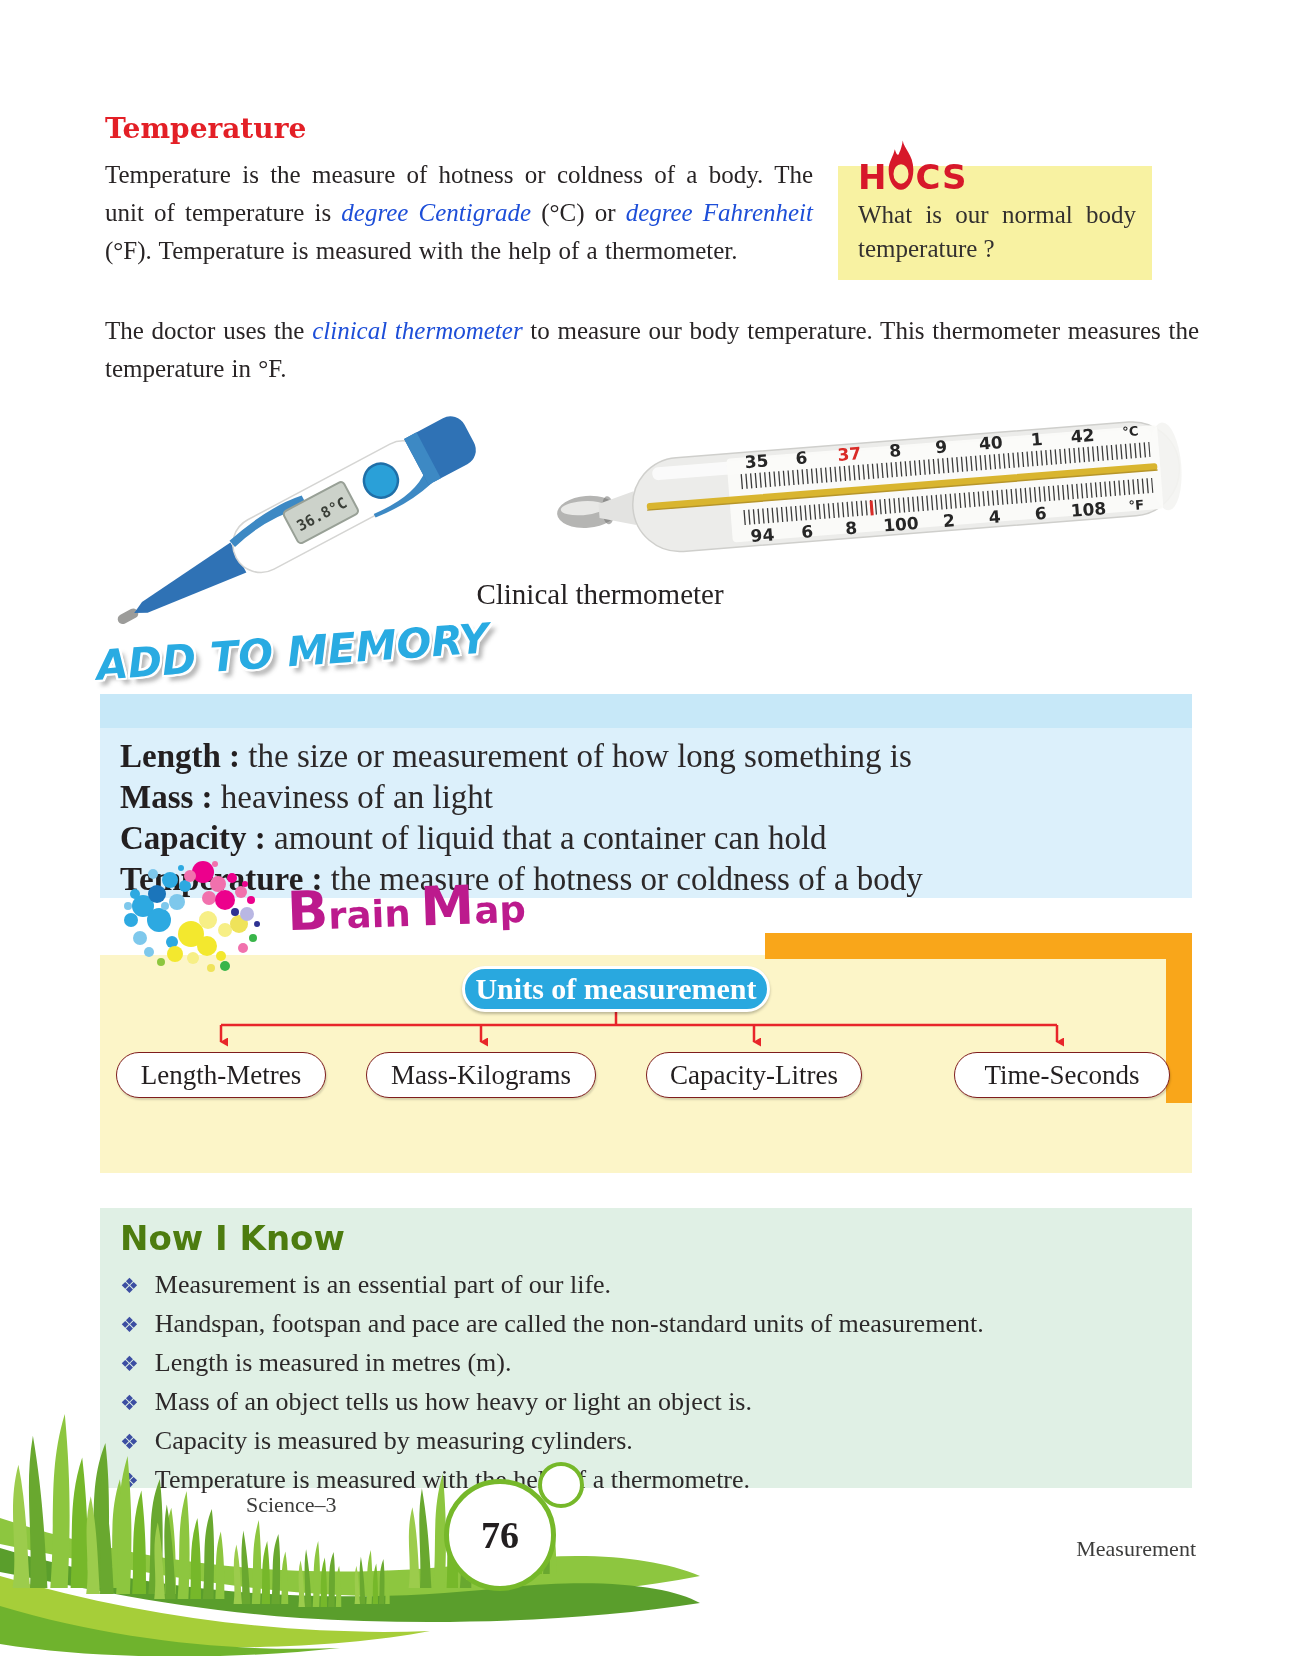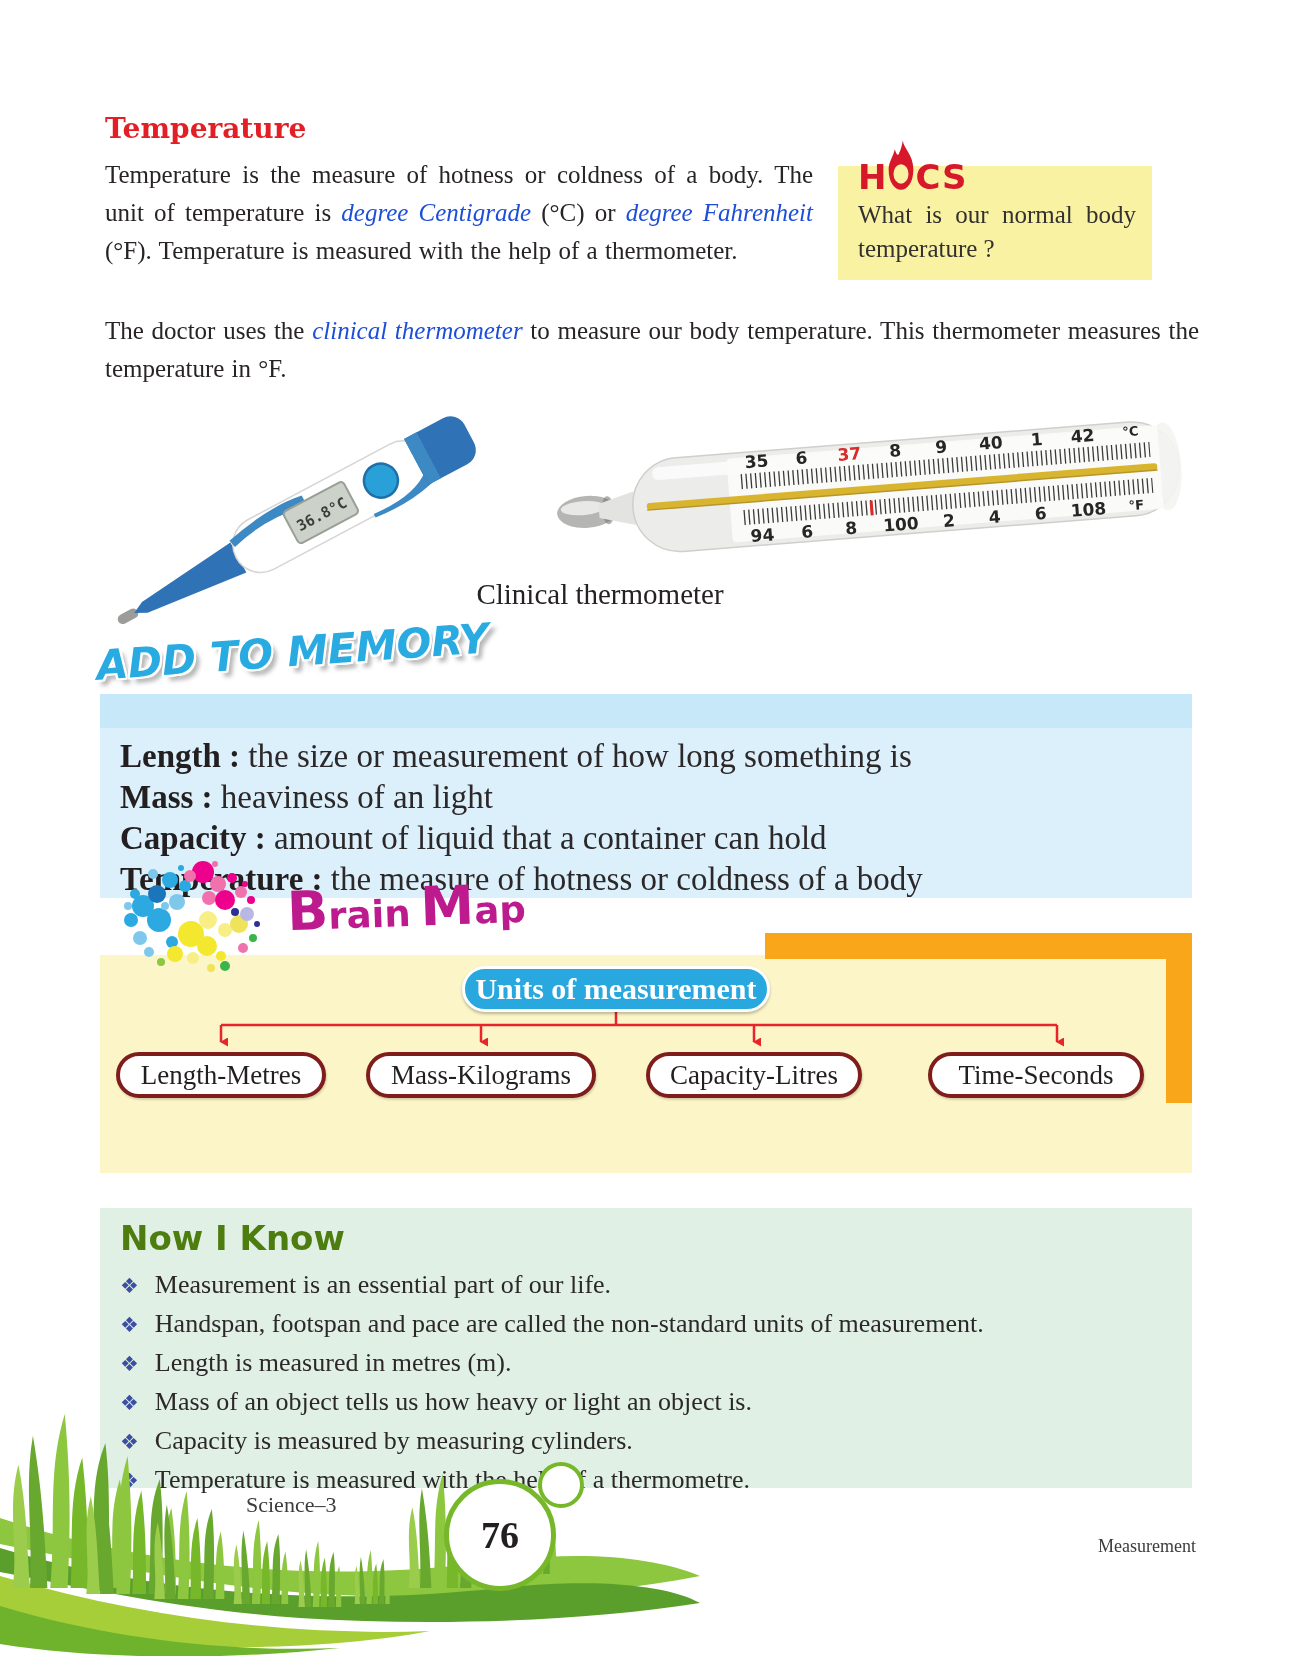--- a/index.html
+++ b/index.html
@@ -50,47 +50,47 @@
   .brain-title{position:absolute;left:287px;top:876px;z-index:2;margin:0;color:#bc1a8d;
         font-family:"DejaVu Sans", sans-serif;font-weight:bold;font-size:37px;transform:rotate(-2deg);}
   .brain-title span{display:inline-block;}
   .brain-title span::first-letter{font-size:54px;}
   .bm-word2{margin-left:10px;}
   .units-pill{position:absolute;left:462px;top:966px;width:308px;height:46px;background:#29a8df;
         border:3px solid #fff;border-radius:26px;box-sizing:border-box;z-index:2;
         display:flex;align-items:center;justify-content:center;
         font-weight:bold;font-size:30px;color:#fff;box-shadow:0 2px 3px rgba(0,0,0,.25);}
   .bm-connector{position:absolute;left:100px;top:1012px;z-index:1;}
-  .leaf-pill{position:absolute;top:1052px;height:46px;background:#fff;border:4px solid #7f1d1d;
+  .leaf-pill{position:absolute;top:1052px;height:46px;background:#fff;border:1px solid #7f1d1d;
         border-radius:26px;box-sizing:border-box;display:flex;align-items:center;justify-content:center;
         font-size:27px;color:#231f20;z-index:2;box-shadow:1px 2px 2px rgba(0,0,0,.15);}
   .leaf-0{left:116px;width:210px;}
   .leaf-1{left:366px;width:230px;}
   .leaf-2{left:646px;width:216px;}
-  .leaf-3{left:928px;width:216px;text-align:center;}
+  .leaf-3{left:954px;width:216px;text-align:center;}
 
   
   .nik-box{position:absolute;left:100px;top:1208px;width:1092px;height:280px;background:#e0f0e5;}
   .nik-heading{position:absolute;left:120px;top:1218px;margin:0;color:#4d7c0f;
         font-family:"DejaVu Sans", sans-serif;font-weight:bold;font-size:34px;}
   .nik-list{position:absolute;left:120px;top:1266px;width:1050px;margin:0;padding:0;list-style:none;}
   .nik-list li{font-size:26px;line-height:38px;color:#2c2829;}
   .nik-bullet{color:#3c4ea2;font-size:21px;margin-right:16px;font-family:"DejaVu Sans", sans-serif;}
 
   
   .grass-svg{position:absolute;left:0;top:1398px;z-index:1;}
   .footer-book{position:absolute;left:246px;top:1492px;font-size:22px;color:#3c3c3b;z-index:4;}
   .page-badge{position:absolute;left:444px;top:1479px;width:112px;height:112px;background:#fff;
         border:5px solid #76b82a;border-radius:50%;box-sizing:border-box;z-index:3;
         display:flex;align-items:center;justify-content:center;
         font-size:38px;font-weight:bold;color:#231f20;}
   .page-badge-small{position:absolute;left:538px;top:1462px;width:46px;height:46px;background:#fff;
         border:4px solid #76b82a;border-radius:50%;box-sizing:border-box;z-index:2;}
   .footer-chapter{position:absolute;left:990px;top:1536px;width:206px;text-align:right;
-        font-size:18px;color:#3c3c3b;z-index:4;}
+        font-size:22px;color:#3c3c3b;z-index:4;}
 </style>
 </head>
 <body>
 
 <div class="page">
 
   <h2 class="sec-heading">Temperature</h2>
 
   <p class="para para1"><span>Temperature is the measure of hotness or coldness of a body. The unit of temperature is </span><span class="magenta">degree Centigrade</span><span> (°C) or </span><span class="magenta">degree Fahrenheit</span><span> (°F). Temperature is measured with the help of a thermometer.</span></p>
 

